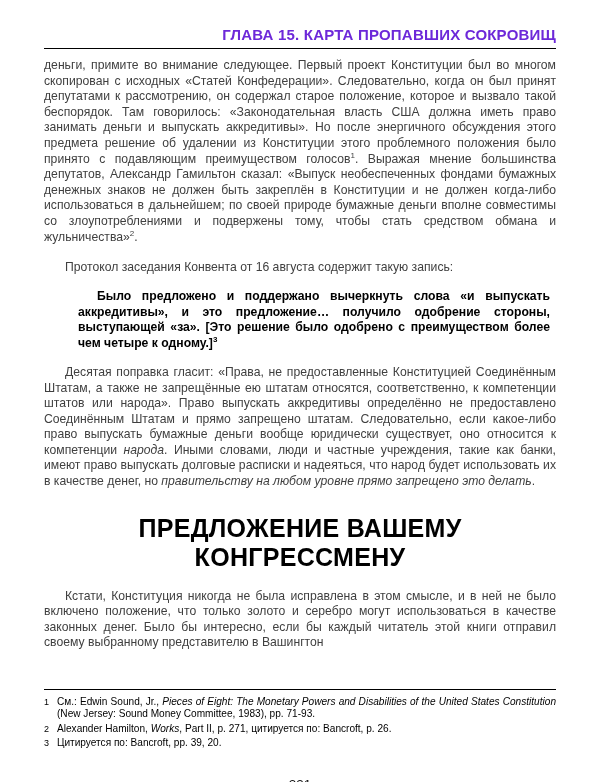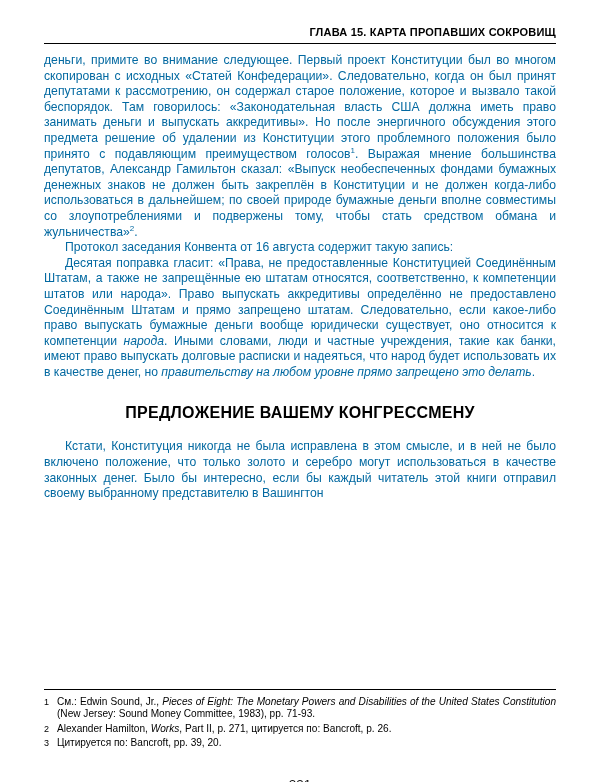--- a/index.html
+++ b/index.html
@@ -17,64 +17,64 @@
   }
   .page {
     position: relative;
     width: 600px;
     height: 782px;
     box-sizing: border-box;
     padding: 0 44px;
   }
   .running-head {
     text-align: right;
-    font-size: 11px;
+    font-size: 15px;
     font-weight: bold;
     letter-spacing: 0.2px;
     margin-top: 26px;
     margin-bottom: 5px;
-    color: #000000;
+    color: #6d28d9;
   }
   .head-rule {
     border: 0;
     border-top: 1px solid #000;
     margin: 0 0 9px 0;
   }
   p {
     margin: 0;
     font-size: 12.2px;
     line-height: 15.6px;
     text-align: justify;
     text-justify: inter-word;
-    color: #0369a1;
+    color: #404040;
   }
   p.body-continued {
     text-indent: 0;
   }
   p.body-indent {
     text-indent: 21px;
   }
   p + p {
-    margin-top: 0;
+    margin-top: 15px;
   }
   .blockquote {
     margin: 13px 0 13px 0;
     padding-left: 34px;
     padding-right: 6px;
     font-size: 12.2px;
     line-height: 15.8px;
     font-weight: bold;
     text-align: justify;
   }
   .blockquote .q-indent {
     text-indent: 19px;
     display: block;
   }
   h1.section-title {
-    font-size: 16px;
+    font-size: 25px;
     font-weight: bold;
     text-align: center;
     letter-spacing: 0.3px;
     margin: 24px 0 17px 0;
     color: #000;
   }
   .footnotes {
     position: absolute;
     left: 44px;
     right: 44px;
@@ -123,20 +123,23 @@
 
 <div class="page">
 
   <div class="running-head">ГЛАВА 15. КАРТА ПРОПАВШИХ СОКРОВИЩ</div>
   <hr class="head-rule">
 
   <p class="body-continued"><span>деньги, примите во внимание следующее. Первый проект Конституции был во многом скопирован с исходных «Статей Конфедерации». Следовательно, когда он был принят депутатами к рассмотрению, он содержал старое положение, которое и вызвало такой беспорядок. Там говорилось: «Законодательная власть США должна иметь право занимать деньги и выпускать аккредитивы». Но после энергичного обсуждения этого предмета решение об удалении из Конституции этого проблемного положения было принято с подавляющим преимуществом голосов</span><sup>1</sup><span>. Выражая мнение большинства депутатов, Александр Гамильтон сказал: «Выпуск необеспеченных фондами бумажных денежных знаков не должен быть закреплён в Конституции и не должен когда-либо использоваться в дальнейшем; по своей природе бумажные деньги вполне совместимы со злоупотреблениями и подвержены тому, чтобы стать средством обмана и жульничества»</span><sup>2</sup><span>.</span></p>
 
   <p class="body-indent">Протокол заседания Конвента от 16 августа содержит такую запись:</p>
 
+  <div class="blockquote">
+      <span class="q-indent"><span>Было предложено и поддержано вычеркнуть слова «и выпускать аккредитивы», и это предложение… получило одобрение стороны, выступающей «за». [Это решение было одобрено с преимуществом более чем четыре к одному.]</span><sup>3</sup></span>
+    </div>
 
   <p class="body-indent"><span>Десятая поправка гласит: «Права, не предоставленные Конституцией Соединённым Штатам, а также не запрещённые ею штатам относятся, соответственно, к компетенции штатов или народа». Право выпускать аккредитивы определённо не предоставлено Соединённым Штатам и прямо запрещено штатам. Следовательно, если какое-либо право выпускать бумажные деньги вообще юридически существует, оно относится к компетенции</span> <span class="italic">народа</span><span>. Иными словами, люди и частные учреждения, такие как банки, имеют право выпускать долговые расписки и надеяться, что народ будет использовать их в качестве денег, но</span> <span class="italic">правительству на любом уровне прямо запрещено это делать</span><span>.</span></p>
 
   <h1 class="section-title">ПРЕДЛОЖЕНИЕ ВАШЕМУ КОНГРЕССМЕНУ</h1>
 
   <p class="body-indent">Кстати, Конституция никогда не была исправлена в этом смысле, и в ней не было включено положение, что только золото и серебро могут использоваться в качестве законных денег. Было бы интересно, если бы каждый читатель этой книги отправил своему выбранному представителю в Вашингтон</p>
 
   <div class="footnotes">
     <hr class="footnote-rule">
 

